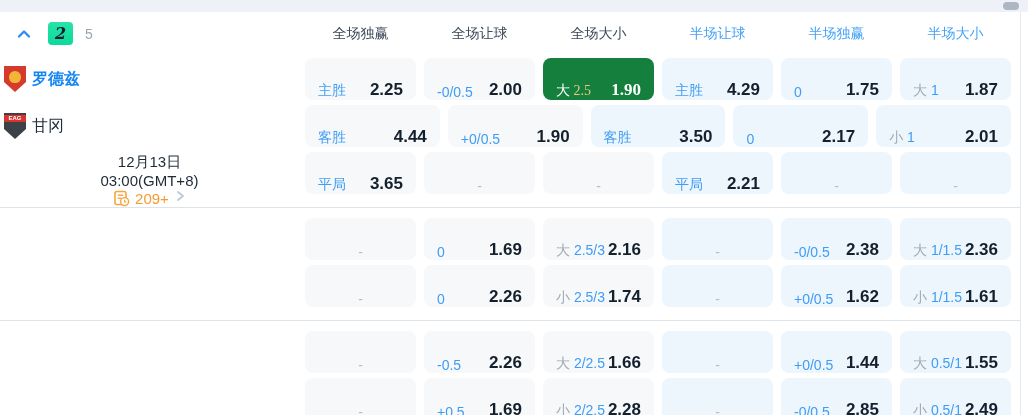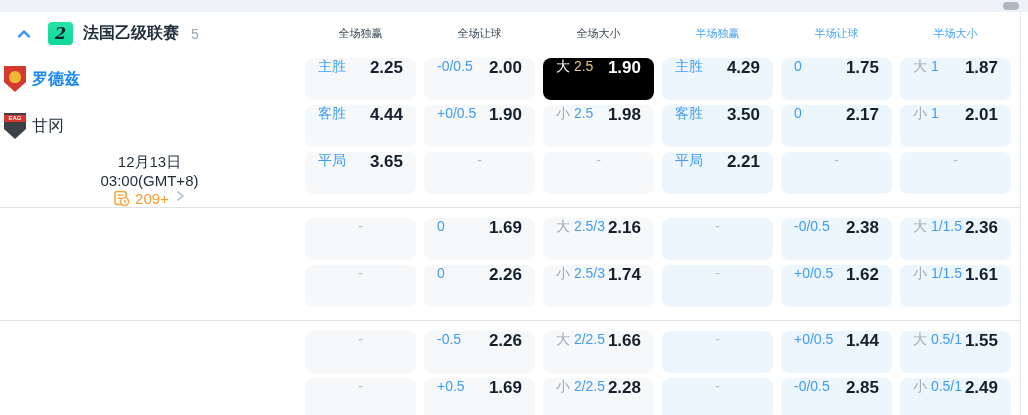--- a/index.html
+++ b/index.html
@@ -13,21 +13,21 @@
 
   
   .header-row{display:flex;gap:8px;align-items:center;height:43px;padding-right:10px;}
   .header-left{width:297px;display:flex;align-items:center;gap:10px;padding-left:16px;box-sizing:border-box;}
   .chev-up{width:16px;height:16px;flex:none;margin-right:6px;}
   .league-badge{width:25px;height:23px;border-radius:4px;background:linear-gradient(180deg,#25e4a8,#0fd89b);
     display:flex;align-items:center;justify-content:center;color:#0d2030;
     font-weight:800;font-style:italic;font-size:16px;font-family:"DejaVu Serif",serif;}
   .league-name{font-size:16px;font-weight:700;color:#1f2d3d;}
   .league-count{font-size:14px;color:#9aa4b0;margin-left:2px;}
-  .header-cell{flex:1;text-align:center;font-size:11px;color:#3c4a59;}
+  .header-cell{flex:1;text-align:center;font-size:14px;color:#3c4a59;}
   .header-cell.half{color:#46a3f6;}
 
   
   .group{padding:3px 0 8px 0;}
   .group + .group{border-top:1px solid #dce3e9;padding-top:10px;}
   .row{display:flex;gap:8px;align-items:stretch;margin:0 10px 5px 0;height:42px;}
   .left{width:297px;flex:none;display:flex;align-items:center;box-sizing:border-box;}
 
   .left.team{padding-left:4px;gap:6px;}
   .logo{position:relative;width:22px;height:26px;flex:none;
@@ -39,24 +39,24 @@
   .logo.eag::before{content:"EAG";position:absolute;top:2px;left:0;right:0;background:#d6342c;
     color:#fff;font-size:6px;font-weight:700;text-align:center;line-height:7px;letter-spacing:0;}
   .team-name{font-size:16px;color:#222e3c;}
   .team-name.home{color:#1687f2;font-weight:700;}
 
   .left.info{justify-content:space-between;padding-left:10px;padding-right:8px;flex-direction:column;}
   .datetime{width:130px;text-align:center;font-size:15px;color:#1f2a37;line-height:19px;}
   .more{display:flex;align-items:flex-start;gap:5px;cursor:pointer;}
   .more-label{font-size:15px;color:#f59b30;}
 
-  .cell{flex:1;background:#f6f8fa;border-radius:8px;display:flex;align-items:flex-start;
+  .cell{flex:1;background:#f6f8fa;border-radius:8px;display:flex;align-items:flex-end;
     justify-content:space-between;padding:0 13px;box-sizing:border-box;cursor:pointer;}
   .cell.half{background:#edf5fd;}
-  .cell.sel{background:#000000;}
+  .cell.sel{background:#15803d;font-family:Liberation Serif, serif;}
   .lbl{font-size:14px;color:#3f9df5;white-space:nowrap;}
   .ou-prefix{color:#a0a9b4;}
   .cell.sel .lbl{color:#fff;}
   .cell.sel .ou-prefix{color:#fff;}
   .cell.sel .ou-line{color:#e9c77d;}
   .val{font-size:17px;font-weight:700;color:#15202d;}
   .cell.sel .val{color:#fff;}
   .cell.dash-cell{justify-content:center;}
   .dash{color:#b6bec8;font-size:14px;}
 </style>
@@ -69,29 +69,28 @@
   <div class="v-scroll"></div>
 
   <div class="content">
 
     <div class="header-row">
       <div class="header-left">
         <svg class="chev-up" viewBox="0 0 16 16">
           <polyline points="3,10.5 8,5.5 13,10.5" fill="none" stroke="#2e8ef2" stroke-width="2.4" stroke-linecap="round" stroke-linejoin="round"></polyline>
         </svg>
         <span class="league-badge">2</span>
-        <span class="league-name">法国乙级联赛</span>
         <span class="league-count">5</span>
       </div>
 
     <div class="header-cell">全场独赢</div>
         <div class="header-cell">全场让球</div>
         <div class="header-cell">全场大小</div>
+        <div class="header-cell half">半场让球</div>
         <div class="header-cell half">半场独赢</div>
-        <div class="header-cell half">半场让球</div>
         <div class="header-cell half">半场大小</div>
       </div>
 
     <div>
         <div class="group">
           <div class="row">
             <div class="left team">
               <span class="logo rodez"></span>
               <span class="team-name home">罗德兹</span>
             </div>
@@ -125,24 +124,20 @@
               <span class="logo eag"></span>
               <span class="team-name">甘冈</span>
             </div>
             <div class="cell">
               <span class="lbl">客胜</span>
               <span class="val">4.44</span>
             </div>
             <div class="cell">
               <span class="lbl">+0/0.5</span>
               <span class="val">1.90</span>
-            </div>
-            <div class="cell">
-              <span class="lbl"><span class="ou-prefix">小</span><span class="ou-line">&nbsp;2.5</span></span>
-              <span class="val">1.98</span>
             </div>
             <div class="cell half">
               <span class="lbl">客胜</span>
               <span class="val">3.50</span>
             </div>
             <div class="cell half">
               <span class="lbl">0</span>
               <span class="val">2.17</span>
             </div>
             <div class="cell half">

